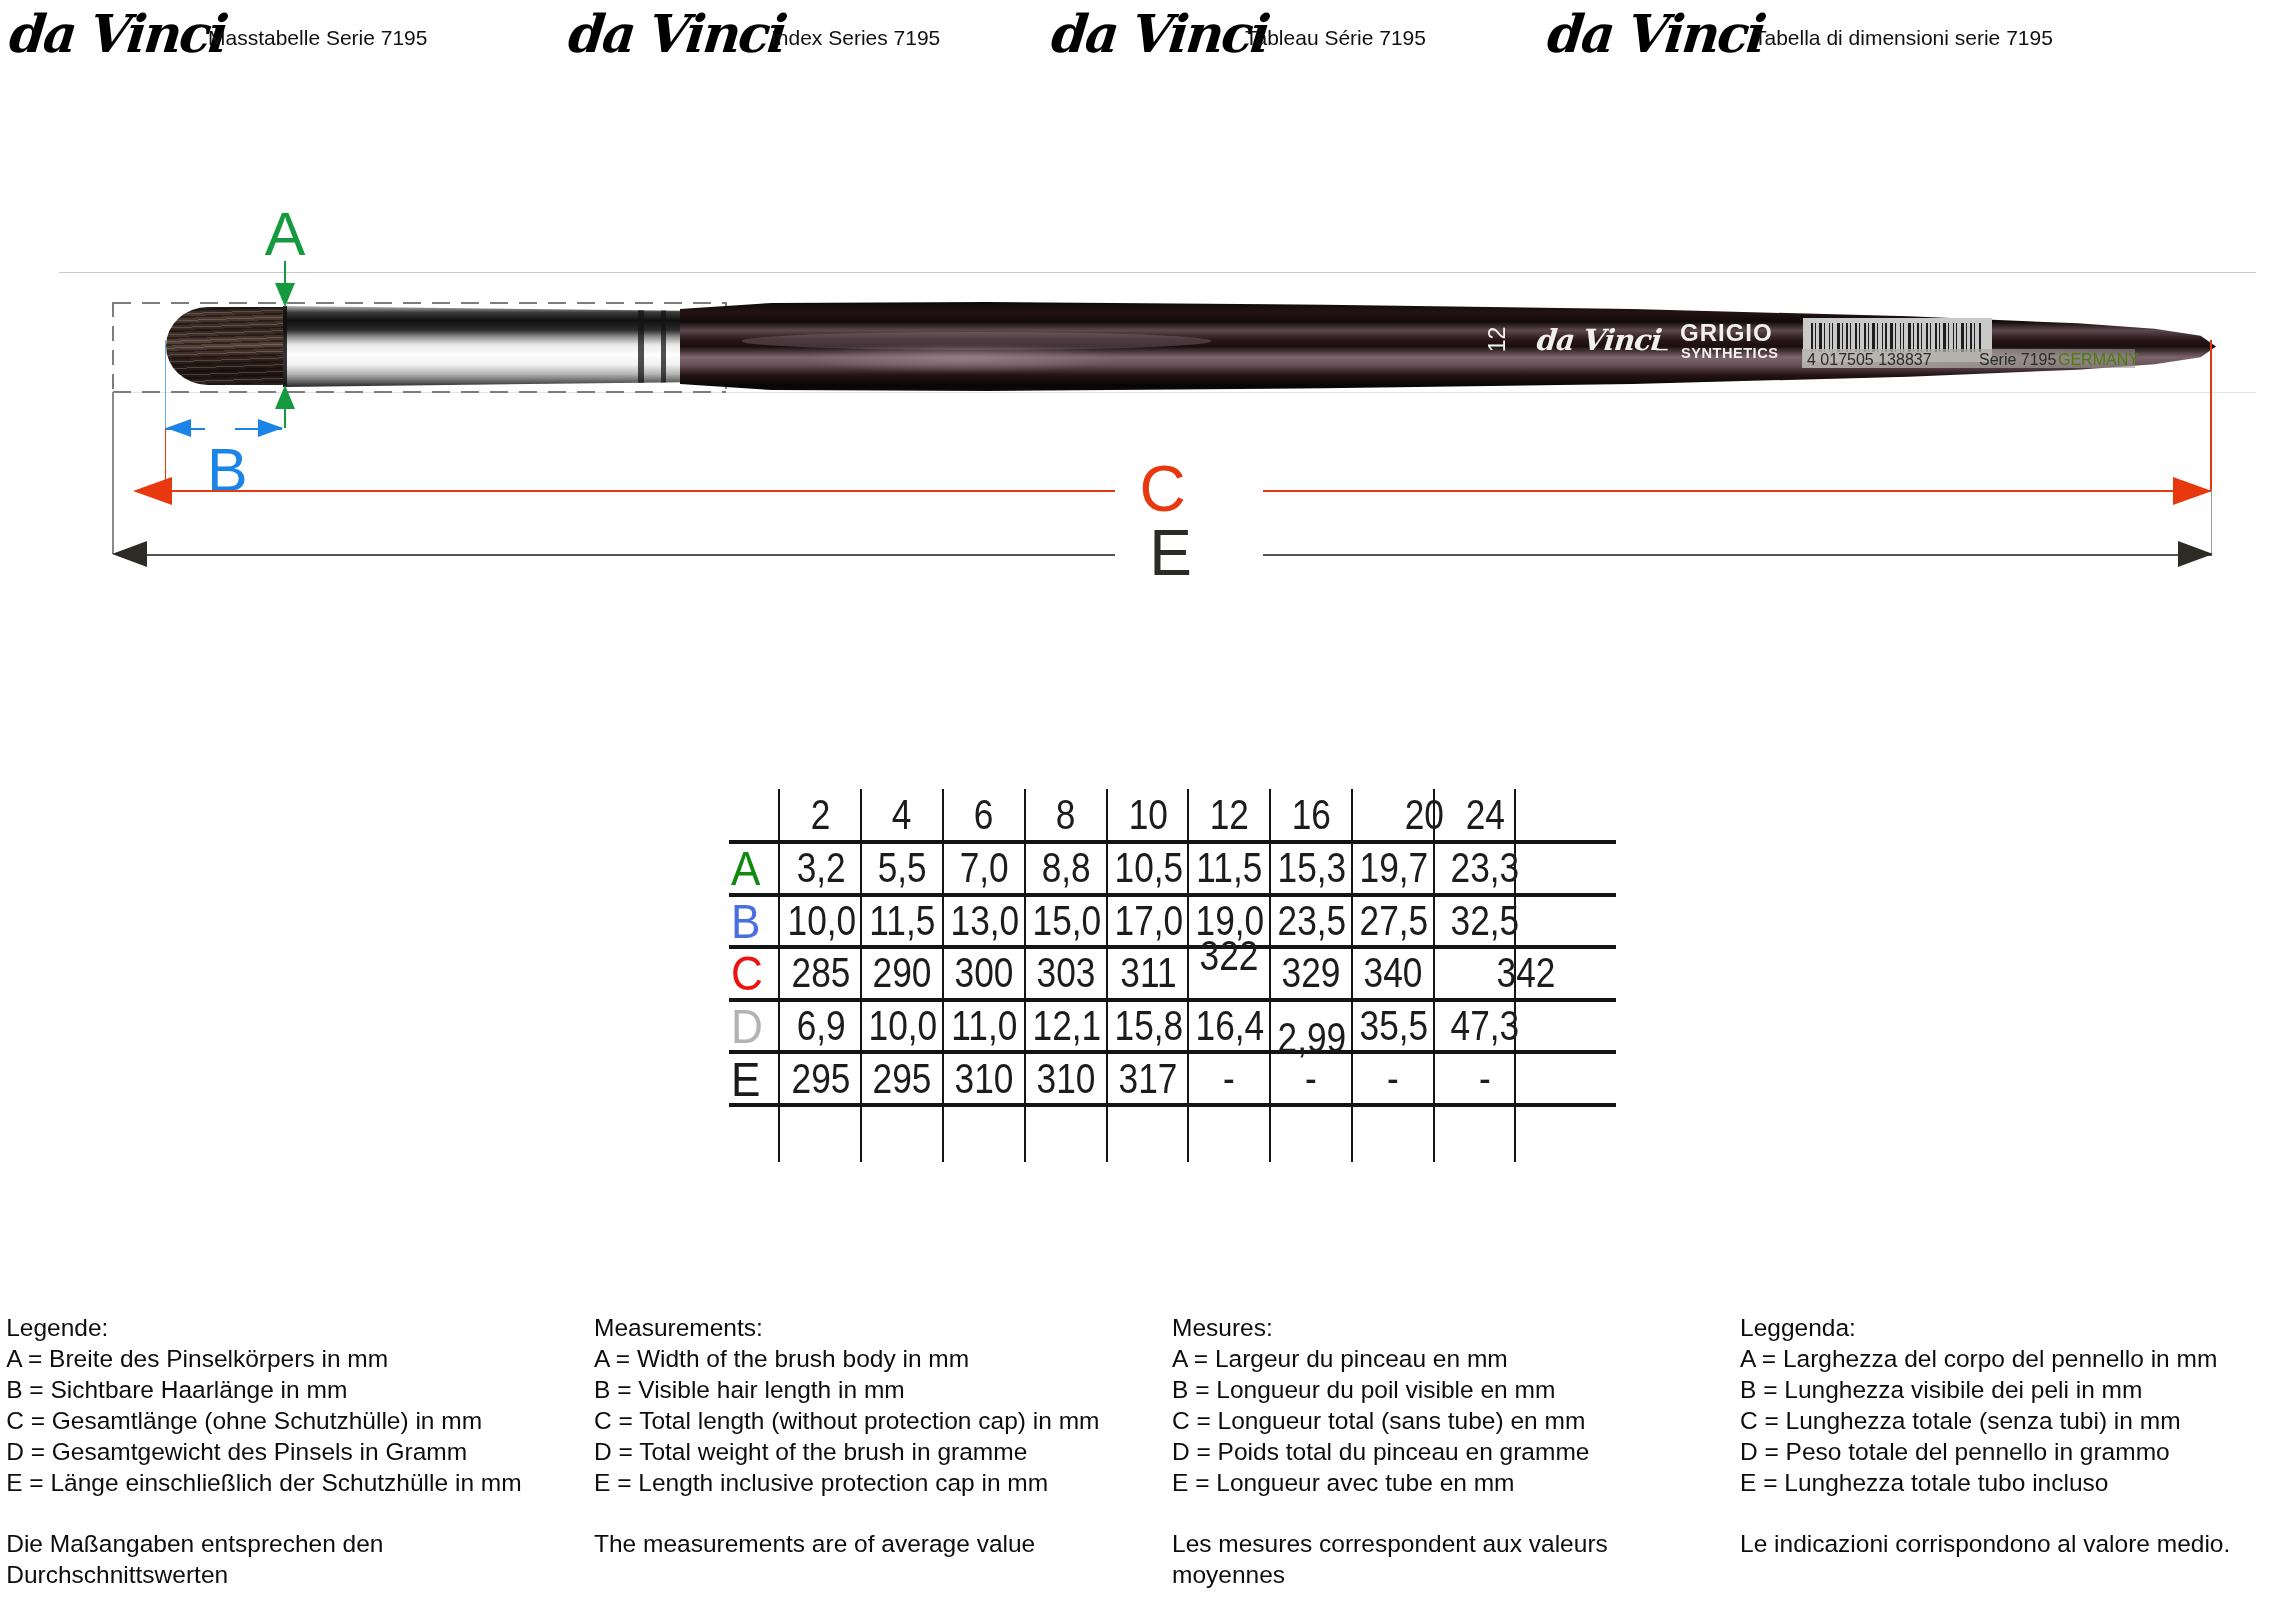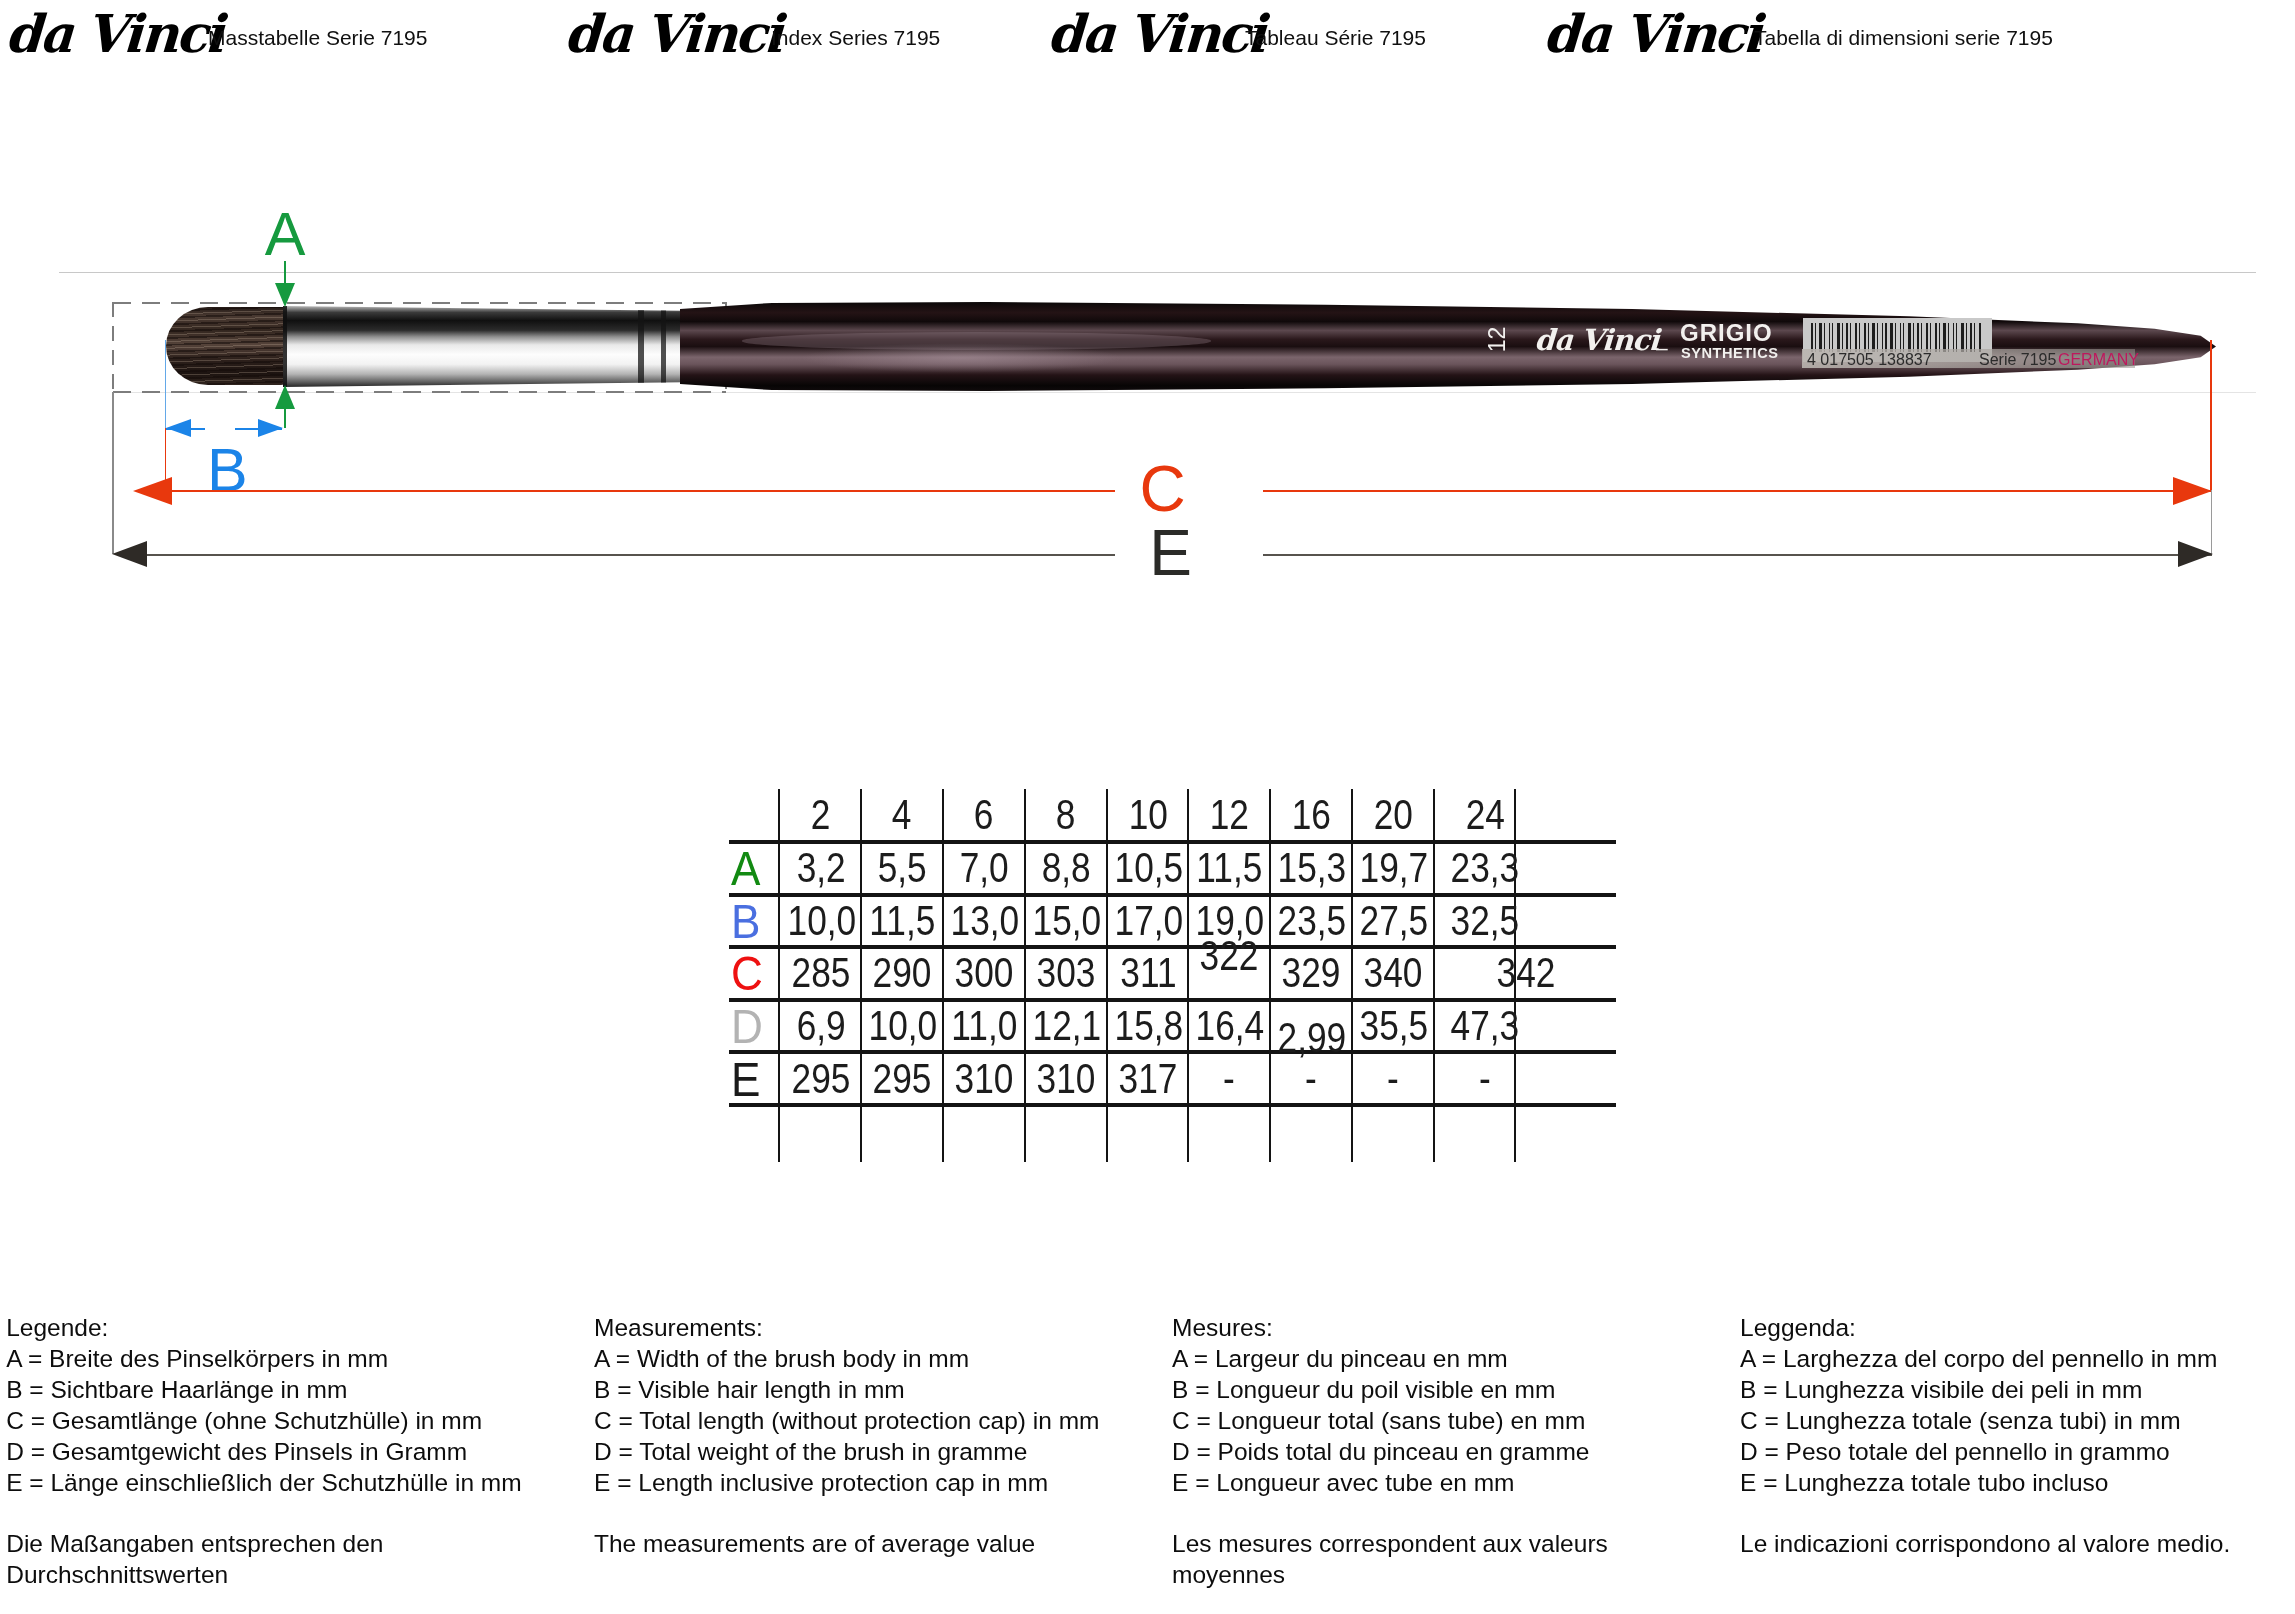--- a/index.html
+++ b/index.html
@@ -82,21 +82,21 @@
   <div class="mark" style="left:1537px;top:326px;font-family:'DejaVu Serif',serif;font-style:italic;font-weight:700;font-size:29px;letter-spacing:-1px;transform:skewX(-6deg);">da Vinci</div>
   <div class="mark" style="left:1656px;top:337px;font-size:21px;">–</div>
   <div class="mark" style="left:1680px;top:321px;font-size:24px;font-weight:700;letter-spacing:1px;">GRIGIO</div>
   <div class="mark" style="left:1681px;top:346px;font-size:14.6px;font-weight:700;letter-spacing:0.5px;">SYNTHETICS</div>
   <div class="abs" style="left:1803px;top:318px;width:189px;height:44px;background:#c9c9c9;">
     <div class="abs" style="left:8.3px;top:5.2px;width:170px;height:29px;background:repeating-linear-gradient(90deg,#1d1d1d 0 1.6px,rgba(0,0,0,0) 1.6px 3.6px,#1d1d1d 3.6px 4.7px,rgba(0,0,0,0) 4.7px 8.3px,#1d1d1d 8.3px 11px,rgba(0,0,0,0) 11px 13px,#1d1d1d 13px 14px,rgba(0,0,0,0) 14px 17.7px);"></div>
   </div>
   <div class="abs" style="left:1802px;top:349px;width:333px;height:19px;background:linear-gradient(90deg,rgba(186,181,176,.9),rgba(150,145,140,.55));"></div>
   <div class="abs" style="left:1807px;top:351px;font-size:16px;color:#2b2b2b;">4 017505 138837</div>
   <div class="abs" style="left:1979px;top:351px;font-size:16px;color:#2b2b2b;">Serie 7195</div>
-  <div class="abs" style="left:2058px;top:351px;font-size:16px;color:#be185d;">GERMANY</div>
+  <div class="abs" style="left:2058px;top:351px;font-size:16px;color:#4d7c0f;">GERMANY</div>
 
   <div class="dimletter" style="left:251px;top:204px;width:68px;text-align:center;font-size:61px;color:#169a3f;">A</div>
   <div class="abs" style="left:284px;top:261px;width:1.6px;height:22px;background:#169a3f;"></div>
   <div class="tri" style="left:275px;top:283px;border-left:10px solid rgba(0,0,0,0);border-right:10px solid rgba(0,0,0,0);border-top:24px solid #169a3f;"></div>
   <div class="tri" style="left:275px;top:385px;border-left:10px solid rgba(0,0,0,0);border-right:10px solid rgba(0,0,0,0);border-bottom:24px solid #169a3f;"></div>
   <div class="abs" style="left:284px;top:409px;width:1.6px;height:19px;background:#169a3f;"></div>
 
   <div class="abs" style="left:165px;top:340px;width:1px;height:89px;background:#63a8e8;"></div>
   <div class="abs" style="left:166px;top:428px;width:39px;height:1.6px;background:#1b84e8;"></div>
   <div class="abs" style="left:235px;top:428px;width:47px;height:1.6px;background:#1b84e8;"></div>
@@ -137,21 +137,21 @@
       <div class="t-vrule" style="left: 622px;"></div>
       <div class="t-vrule" style="left: 704px;"></div>
       <div class="t-vrule" style="left: 785px;"></div>
       <div class="t-cell" style="left: 52px; top: 1px; width: 80px;"><span>2</span></div>
       <div class="t-cell" style="left: 133px; top: 1px; width: 80px;"><span>4</span></div>
       <div class="t-cell" style="left: 215px; top: 1px; width: 80px;"><span>6</span></div>
       <div class="t-cell" style="left: 297px; top: 1px; width: 80px;"><span>8</span></div>
       <div class="t-cell" style="left: 379px; top: 1px; width: 80px;"><span>10</span></div>
       <div class="t-cell" style="left: 460px; top: 1px; width: 80px;"><span>12</span></div>
       <div class="t-cell" style="left: 542px; top: 1px; width: 80px;"><span>16</span></div>
-      <div class="t-cell" style="left: 624px; top: 1px; width: 80px;"><span>20</span></div>
+      <div class="t-cell" style="left: 624px; top: 1px; width: 80px; padding-left: 31px;"><span>20</span></div>
       <div class="t-cell" style="left: 706px; top: 1px; width: 100px;"><span>24</span></div>
       <div class="t-label" style="top: 54px; color: rgb(18, 138, 18);"><span>A</span></div>
       <div class="t-cell" style="left: 52px; top: 54px; width: 80px;"><span>3,2</span></div>
       <div class="t-cell" style="left: 133px; top: 54px; width: 80px;"><span>5,5</span></div>
       <div class="t-cell" style="left: 215px; top: 54px; width: 80px;"><span>7,0</span></div>
       <div class="t-cell" style="left: 297px; top: 54px; width: 80px;"><span>8,8</span></div>
       <div class="t-cell" style="left: 379px; top: 54px; width: 80px;"><span>10,5</span></div>
       <div class="t-cell" style="left: 460px; top: 54px; width: 80px;"><span>11,5</span></div>
       <div class="t-cell" style="left: 542px; top: 54px; width: 80px;"><span>15,3</span></div>
       <div class="t-cell" style="left: 624px; top: 54px; width: 80px;"><span>19,7</span></div>

